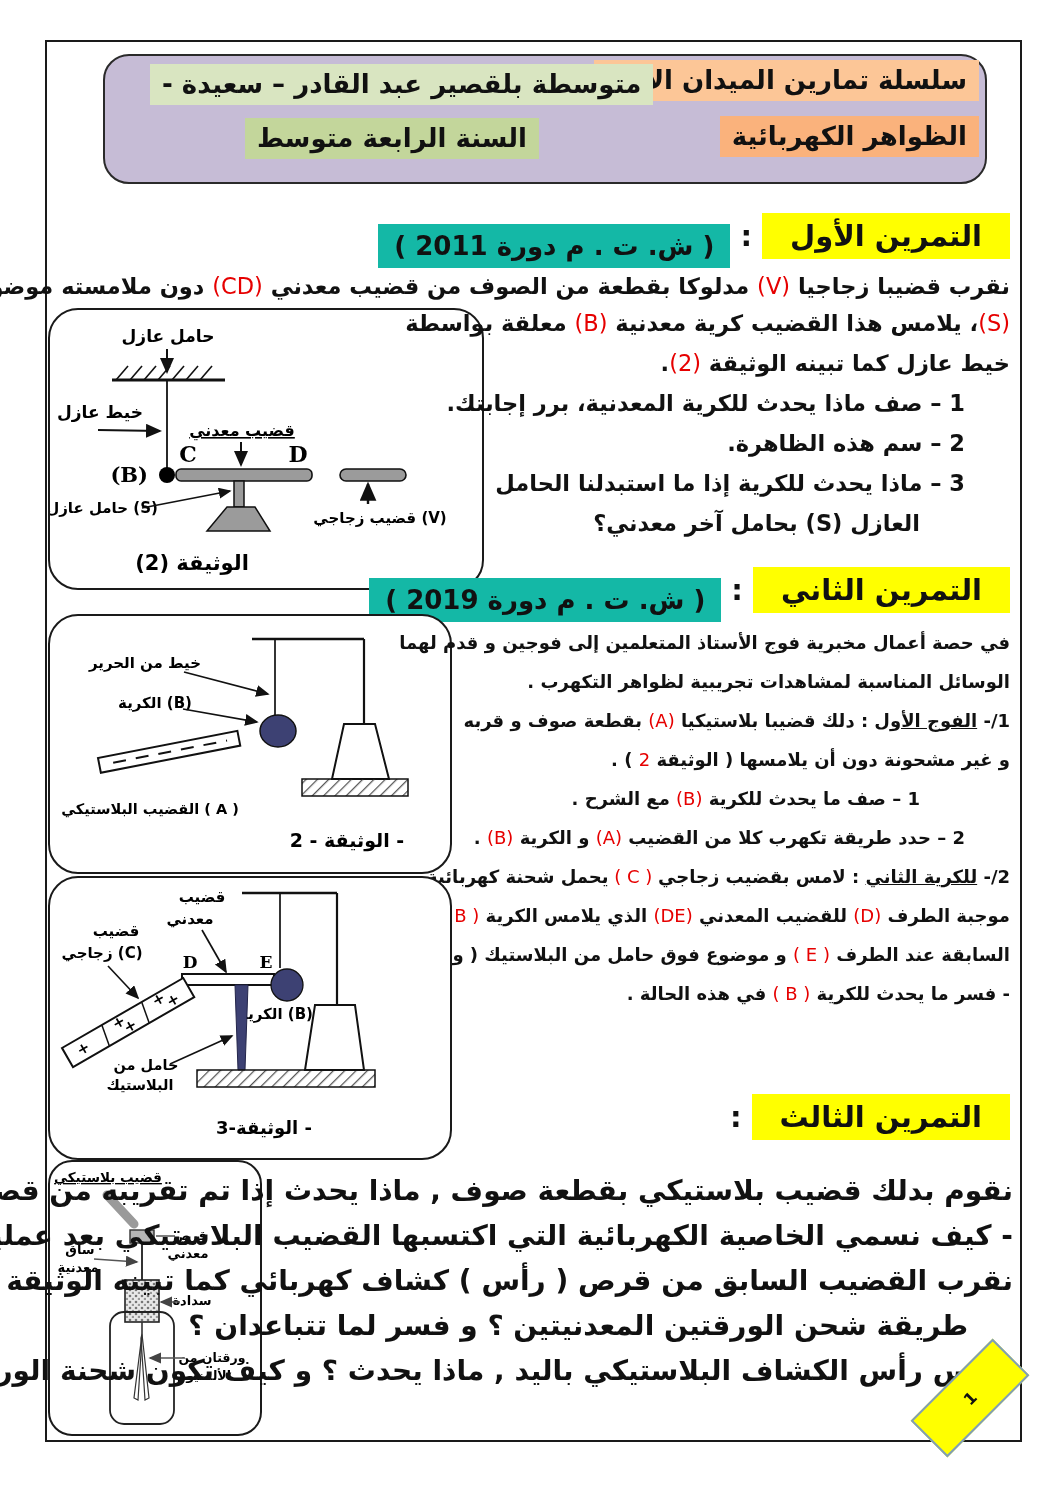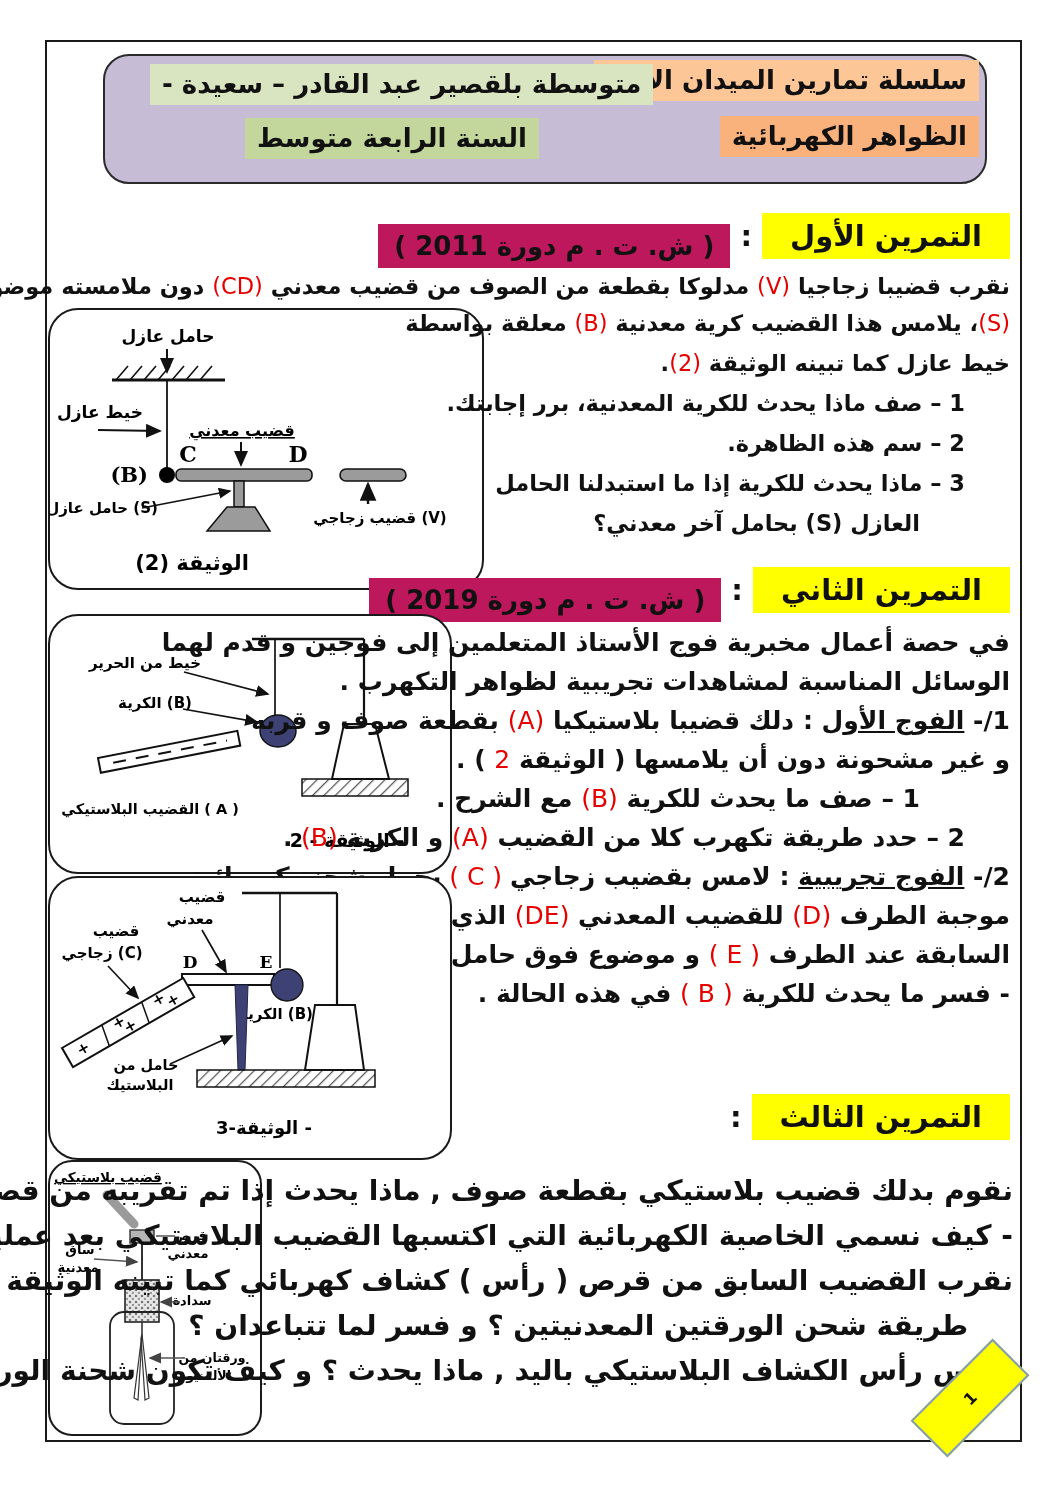--- a/index.html
+++ b/index.html
@@ -10,21 +10,21 @@
   .header-box{position:absolute;left:103px;top:54px;width:880px;height:126px;background:#c6bcd6;border:2.5px solid #2a2a2a;border-radius:26px;}
   .hl{position:absolute;font-weight:bold;font-size:26px;line-height:1.2;padding:5px 12px;white-space:nowrap;}
   .hl-or1{right:6px;top:4px;background:#fcc697;}
   .hl-or2{right:6px;top:60px;background:#fab27c;}
   .hl-gr1{left:45px;top:8px;background:#d9e5c1;}
   .hl-gr2{left:140px;top:62px;background:#c3d69b;}
   
   .ex-title{position:absolute;right:48px;display:flex;flex-direction:row;align-items:center;gap:10px;direction:rtl;}
   .ex-title .badge{background:#ffff00;font-weight:bold;font-size:29px;padding:6px 28px;white-space:nowrap;}
   .ex-title .colon{font-weight:bold;font-size:29px;}
-  .ex-title .session{background:#be185d;font-weight:bold;font-size:26px;padding:7px 16px;white-space:nowrap;margin-top:20px;}
+  .ex-title .session{background:#14b8a6;font-weight:bold;font-size:26px;padding:7px 16px;white-space:nowrap;margin-top:20px;}
   
   .tcol{position:absolute;direction:rtl;text-align:right;}
   .tline{white-space:nowrap;font-weight:600;}
   .red{color:#e60000;font-weight:400;}
   .u{text-decoration:underline;}
   .ind1{padding-left:0;padding-right:45px;}
   .ind2{padding-left:0;padding-right:90px;}
   
   .dbox{position:absolute;border:2.5px solid #1a1a1a;border-radius:30px;background:#fff;overflow:hidden;}
   svg text{font-family:"DejaVu Sans","Liberation Sans",sans-serif;}
@@ -133,28 +133,28 @@
       </g>
       <text class="svg-ar" x="95" y="52" font-size="15" text-anchor="middle">خيط من الحرير</text>
       <line x1="134" y1="56" x2="218" y2="78" stroke="#111" stroke-width="1.7" marker-end="url(#ah2)"></line>
       <text class="svg-ar" x="105" y="92" font-size="15" text-anchor="middle">الكرية (B)</text>
       <line x1="133" y1="93" x2="207" y2="106" stroke="#111" stroke-width="1.7" marker-end="url(#ah2)"></line>
       <text class="svg-ar" x="100" y="198" font-size="14.5" text-anchor="middle">القضيب البلاستيكي ( A )</text>
       <text class="svg-ar" x="297" y="231" font-size="19" text-anchor="middle">الوثيقة - 2 -</text>
     </svg>
   </div>
 
-  <div class="tcol" style="left:452px;right:48px;top:623px;font-size:25px;line-height:39px;">
+  <div class="tcol" style="left:452px;right:48px;top:623px;font-size:18px;line-height:39px;">
       <div class="tline"><span>في حصة أعمال مخبرية فوج الأستاذ المتعلمين إلى فوجين و قدم لهما</span></div>
       <div class="tline"><span>الوسائل المناسبة لمشاهدات تجريبية لظواهر التكهرب .</span></div>
       <div class="tline"><span>1/- </span><span class="u">الفوج الأول</span><span> : دلك قضيبا بلاستيكيا </span><span class="red">(A)</span><span> بقطعة صوف و قربه</span></div>
       <div class="tline"><span>و غير مشحونة دون أن يلامسها ( الوثيقة </span><span class="red">2</span><span> ) .</span></div>
       <div class="tline ind2"><span>1 – صف ما يحدث للكرية  </span><span class="red">(B)</span><span> مع الشرح .</span></div>
       <div class="tline ind1"><span>2 – حدد طريقة تكهرب كلا من القضيب </span><span class="red">(A)</span><span> و الكرية </span><span class="red">(B)</span><span> .</span></div>
-      <div class="tline"><span>2/- </span><span class="u">الفوج تجريبية</span><span> : لامس بقضيب زجاجي</span><span class="red"> ( C ) </span><span>يحمل شحنة كهربائية</span></div>
+      <div class="tline"><span>2/- </span><span class="u">للكرية الثاني</span><span> : لامس بقضيب زجاجي</span><span class="red"> ( C ) </span><span>يحمل شحنة كهربائية</span></div>
       <div class="tline"><span>موجبة الطرف  </span><span class="red">(D)</span><span> للقضيب المعدني  </span><span class="red">(DE)</span><span> الذي يلامس الكرية </span><span class="red">( B )</span></div>
       <div class="tline"><span>السابقة عند الطرف  </span><span class="red">( E )</span><span> و موضوع فوق حامل من البلاستيك ( وثيقة </span><span class="red">3</span><span> ) .</span></div>
       <div class="tline"><span>- فسر ما يحدث للكرية </span><span class="red">( B )</span><span> في هذه الحالة .</span></div>
     </div>
 
   <div class="dbox" style="left:48px;top:876px;width:400px;height:280px;">
     <svg width="400" height="280" viewBox="0 0 400 280">
       <defs>
         <marker id="ah3" markerWidth="9" markerHeight="9" refX="7" refY="3.5" orient="auto">
           <path d="M0,0 L8,3.5 L0,7 z" fill="#111"></path>

